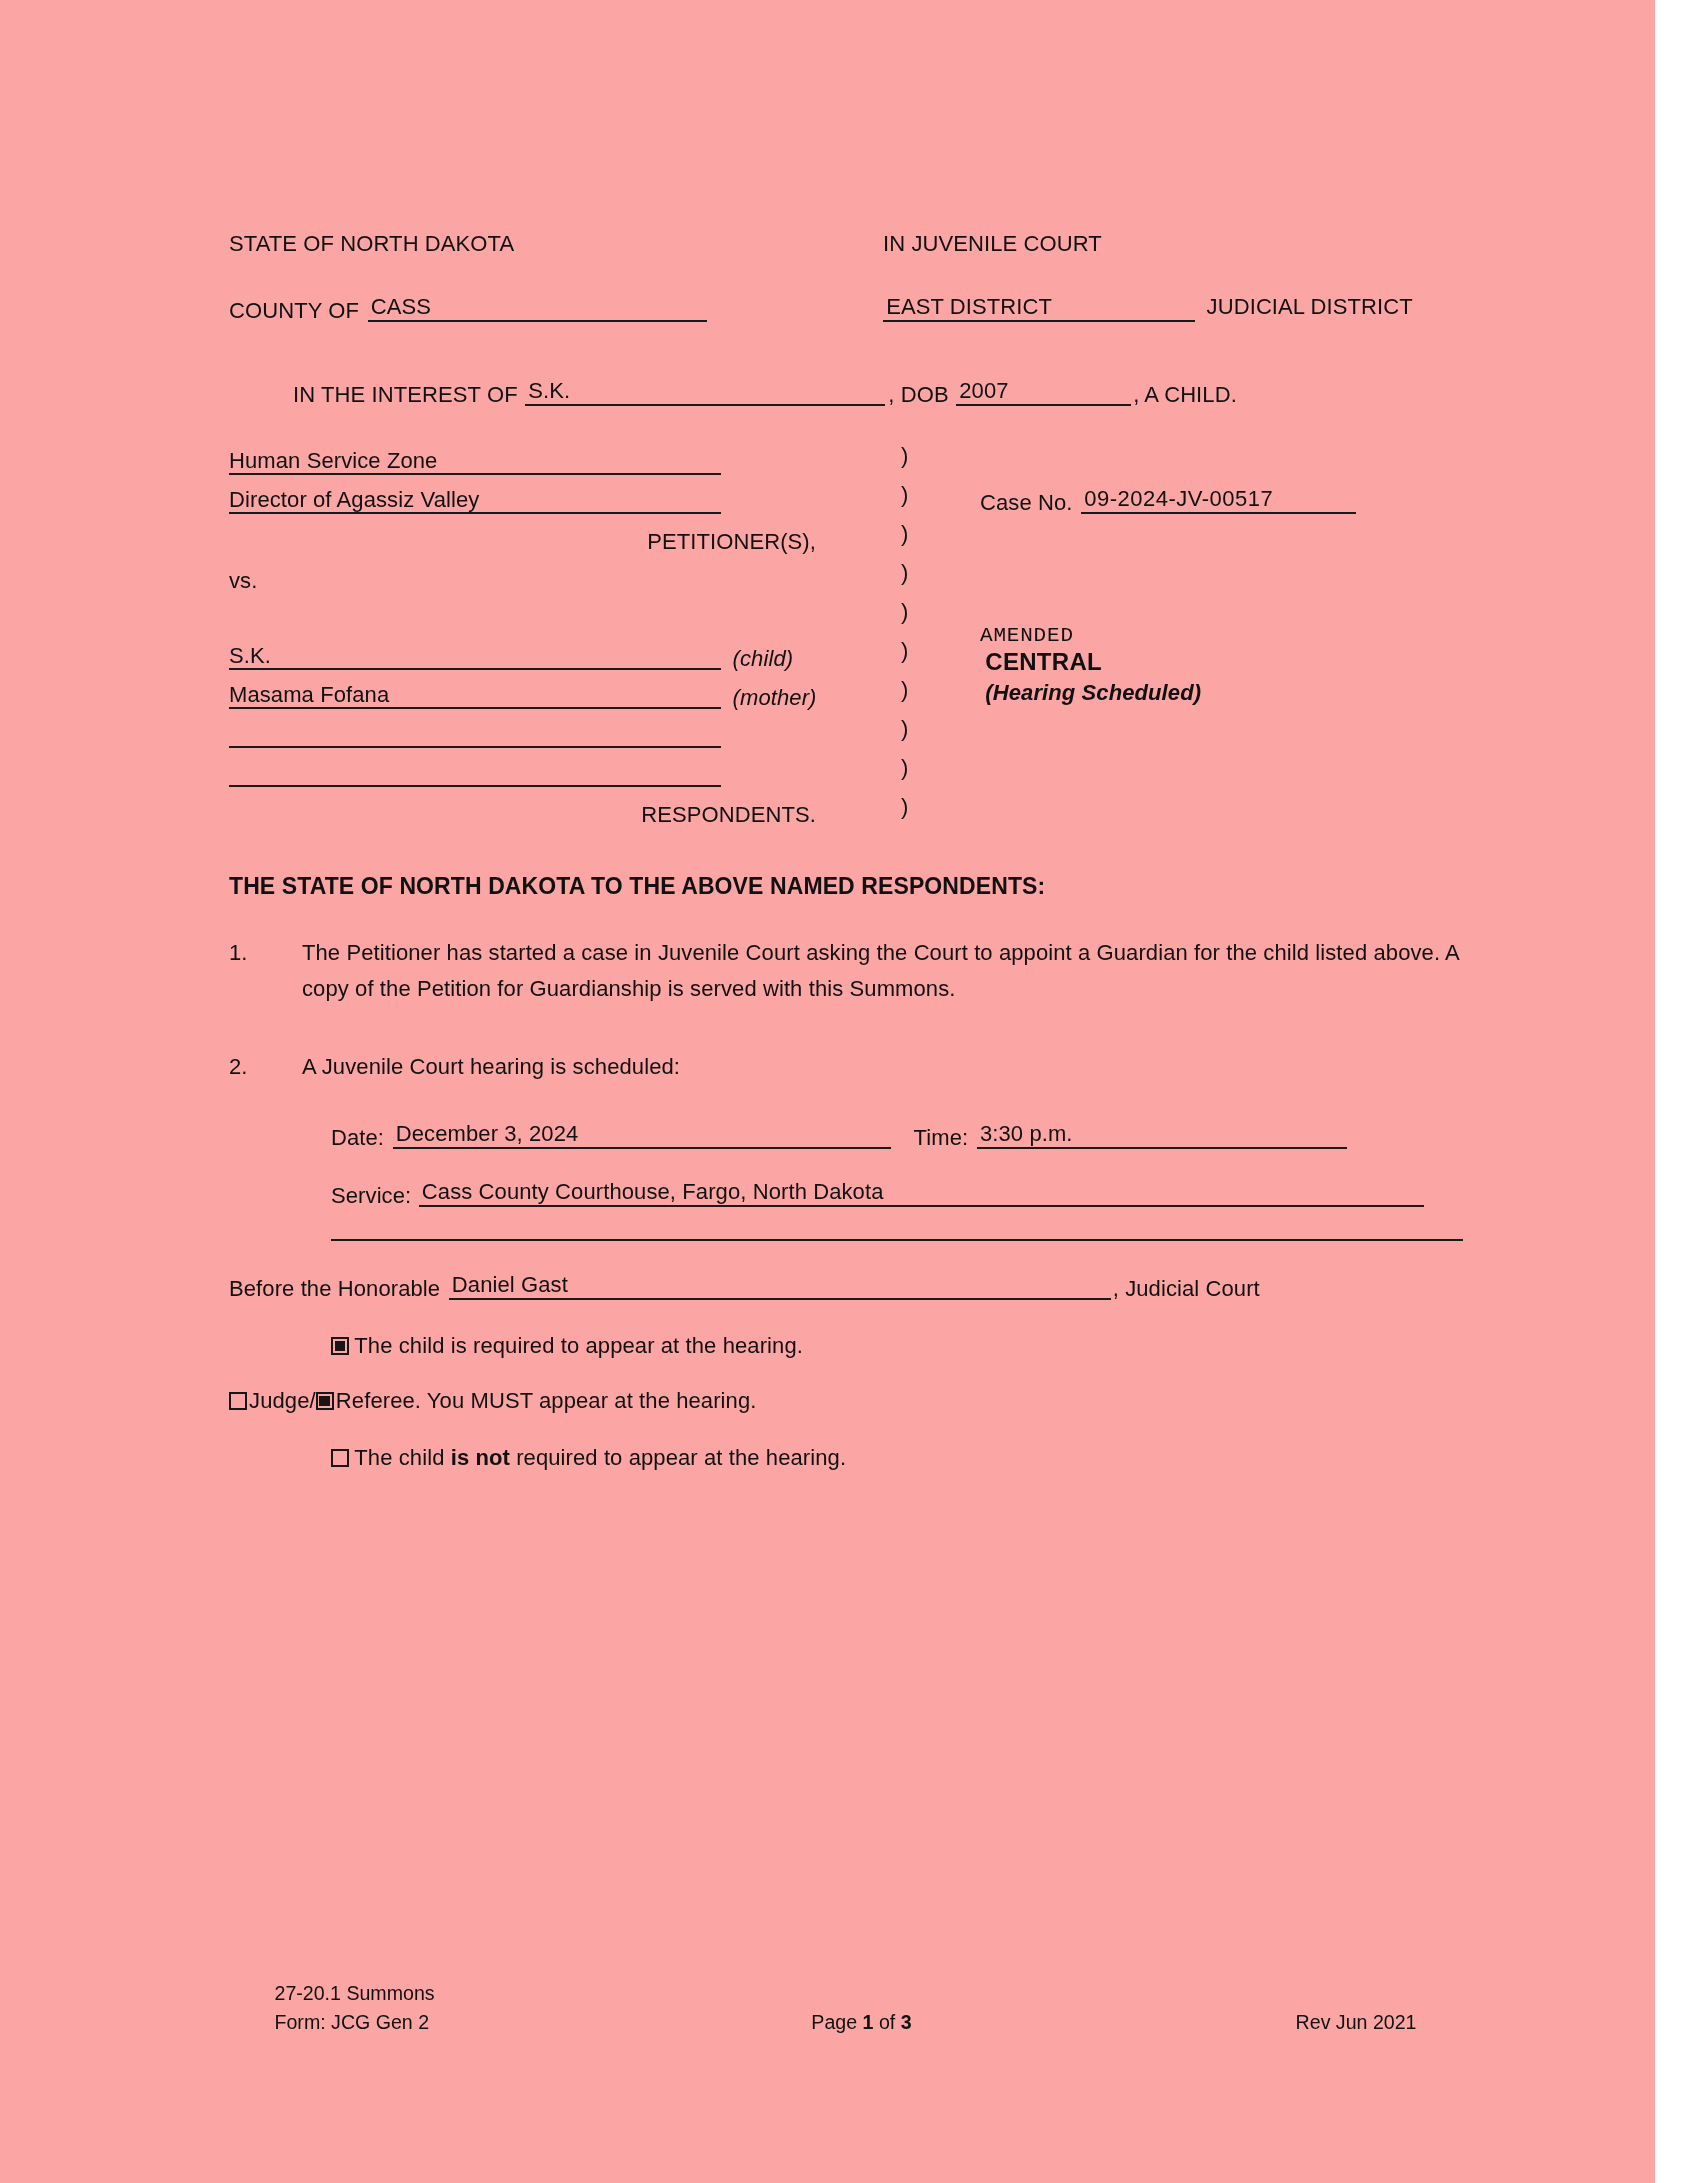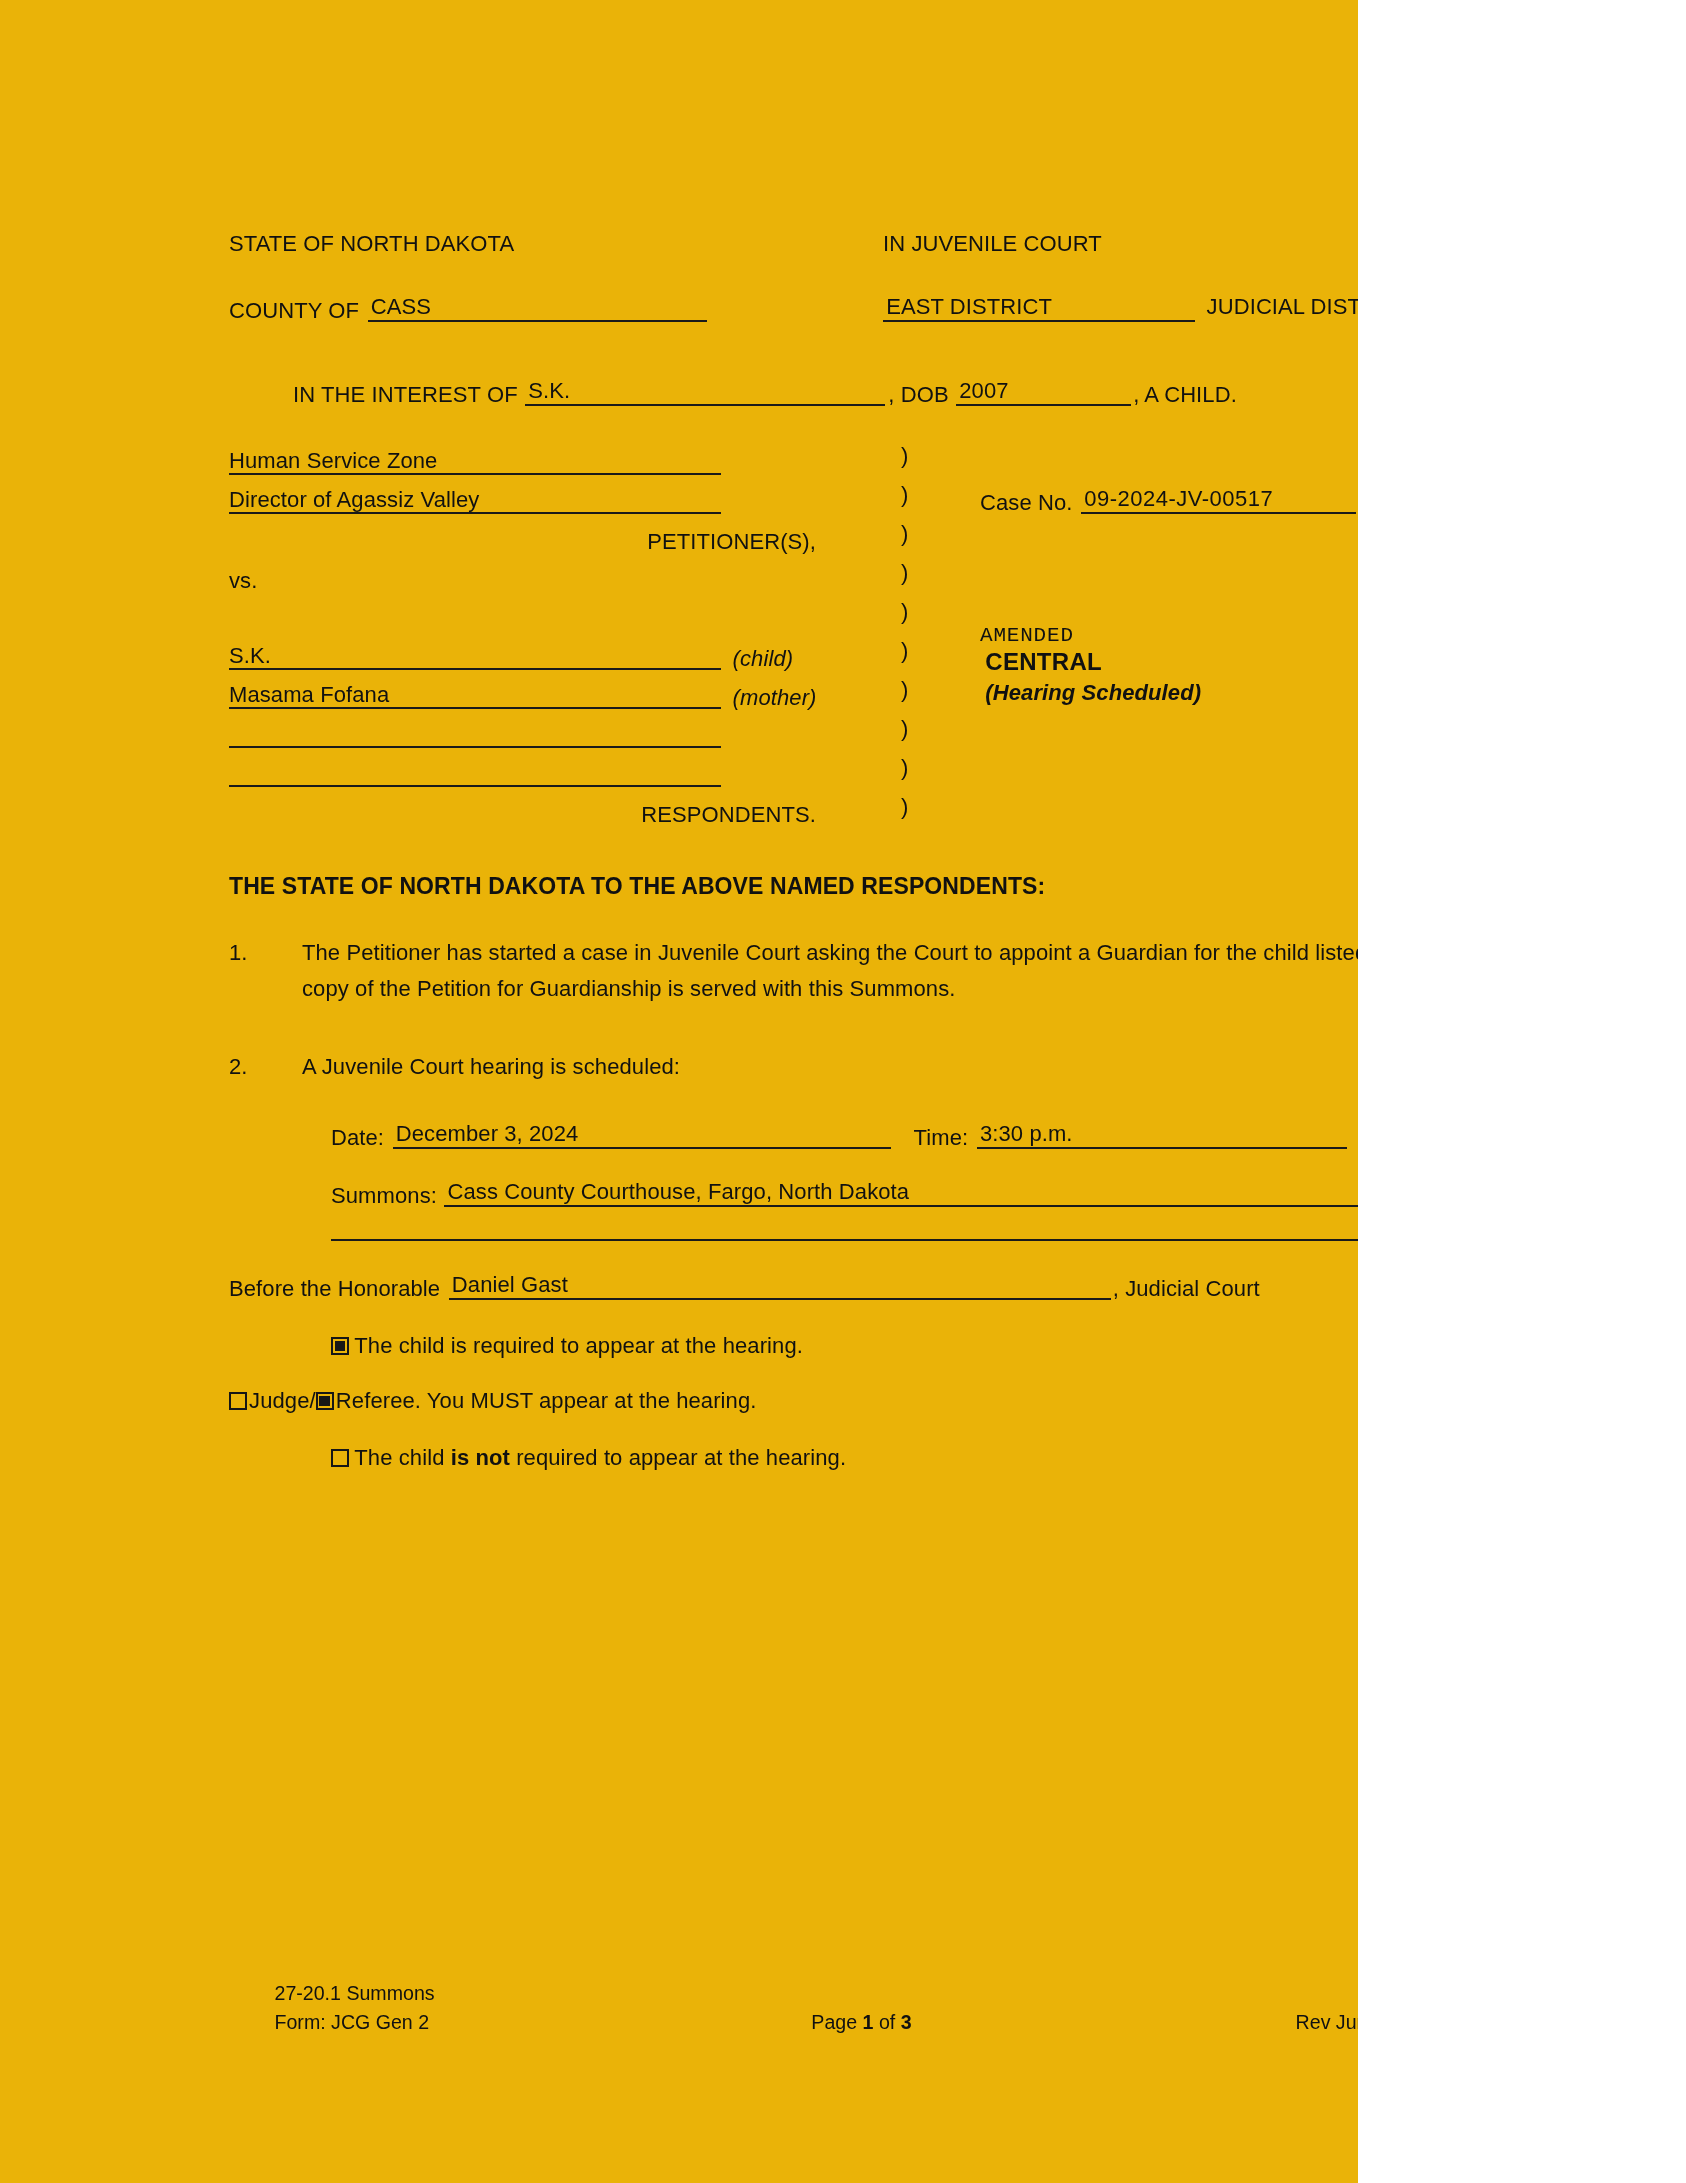--- a/index.html
+++ b/index.html
@@ -6,23 +6,23 @@
     margin: 0;
     padding: 0;
     background: #ffffff;
   }
   body {
     font-family: "Liberation Sans", sans-serif;
     color: #111111;
   }
   .page {
     position: relative;
-    width: 1358px;
+    width: 1655px;
     height: 2183px;
-    background: #eab308;
+    background: #fca5a5;
     box-sizing: border-box;
     padding: 0;
     overflow: hidden;
   }
   
   .sheet {
     position: absolute;
     left: 229px;
     top: 0;
     width: 1233px;
@@ -329,21 +329,21 @@
       <span class="fill" style="width:498px; margin-left:8.5px">
         <span class="val">December 3, 2024</span>
       </span>
       <span style="margin-left:23px">Time:</span>
       <span class="fill" style="width:370px; margin-left:8.5px">
         <span class="val">3:30 p.m.</span>
       </span>
     </div>
 
     <div class="field-row base indent2" style="margin-top:32px">
-      <span>Summons:</span>
+      <span>Service:</span>
       <span class="fill" style="width:1005px; margin-left:7.4px">
         <span class="val">Cass County Courthouse, Fargo, North Dakota</span>
       </span>
     </div>
 
     <div class="long-rule"></div>
 
     <div class="field-row base" style="margin-top:33px">
       <span>Before the Honorable</span>
       <span class="fill" style="width:662px; margin-left:8.5px">

